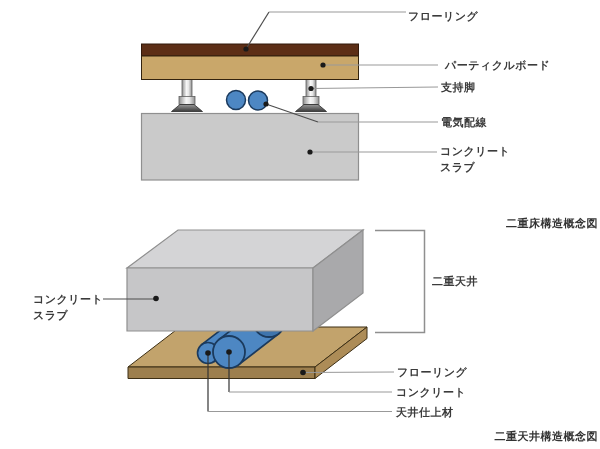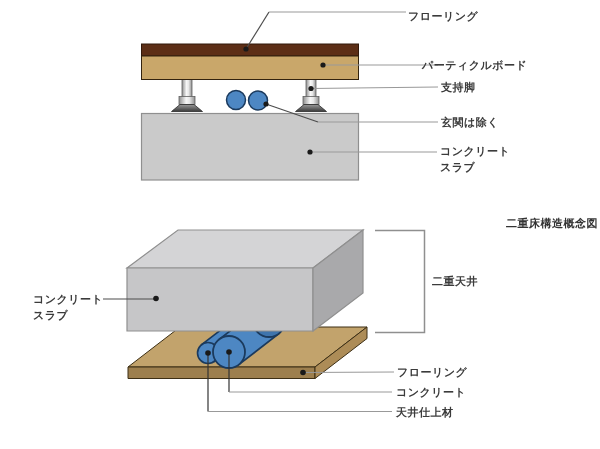--- a/index.html
+++ b/index.html
@@ -113,31 +113,32 @@
         <circle cx="303" cy="372.5" r="2.8" fill="#1a1a1a"></circle>
         <circle cx="229" cy="352" r="2.8" fill="#1a1a1a"></circle>
         <circle cx="208" cy="353" r="2.8" fill="#1a1a1a"></circle>
       </g>
     </g>
   </svg>
 
   <div class="lbl" style="left:408px;top:9px">
     <div>フローリング</div>
   </div>
-  <div class="lbl" style="left:422px;top:58px">パーティクルボード</div>
+  <div class="lbl" style="left:445px;top:58px">パーティクルボード</div>
   <div class="lbl" style="left:441px;top:80px">支持脚</div>
-  <div class="lbl" style="left:441px;top:114.5px">玄関は除く</div>
+  <div class="lbl" style="left:441px;top:114.5px">電気配線</div>
   <div class="lbl" style="left:440px;top:144px">
     <div>コンクリート</div>
     <div>スラブ</div>
   </div>
   <div class="caption" style="top:216px">二重床構造概念図</div>
 
   <div class="lbl" style="left:33px;top:292px">
     <div>コンクリート</div>
     <div>スラブ</div>
   </div>
   <div class="lbl" style="left:432px;top:274px">二重天井</div>
   <div class="lbl" style="left:397px;top:364.5px">フローリング</div>
   <div class="lbl" style="left:396px;top:384.5px">コンクリート</div>
   <div class="lbl" style="left:396px;top:404.5px">天井仕上材</div>
+  <div class="caption" style="top:429px">二重天井構造概念図</div>
 
 </div>
 
 </body></html>

